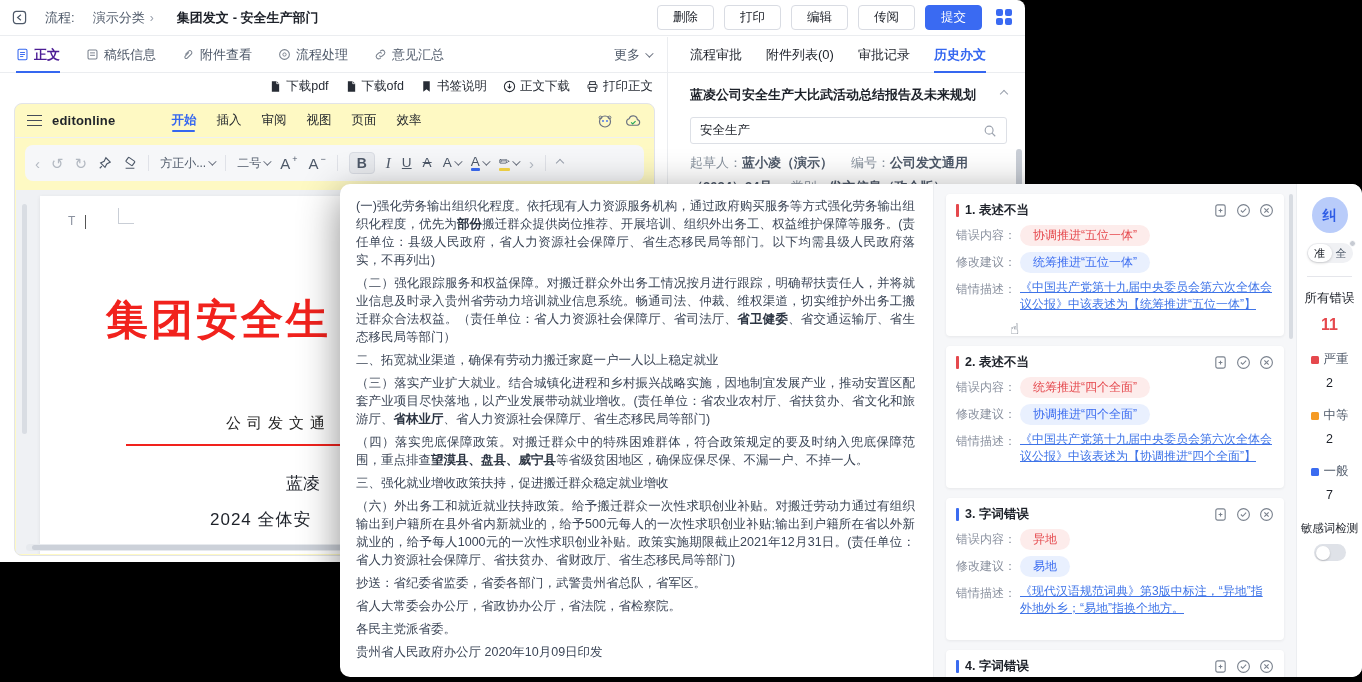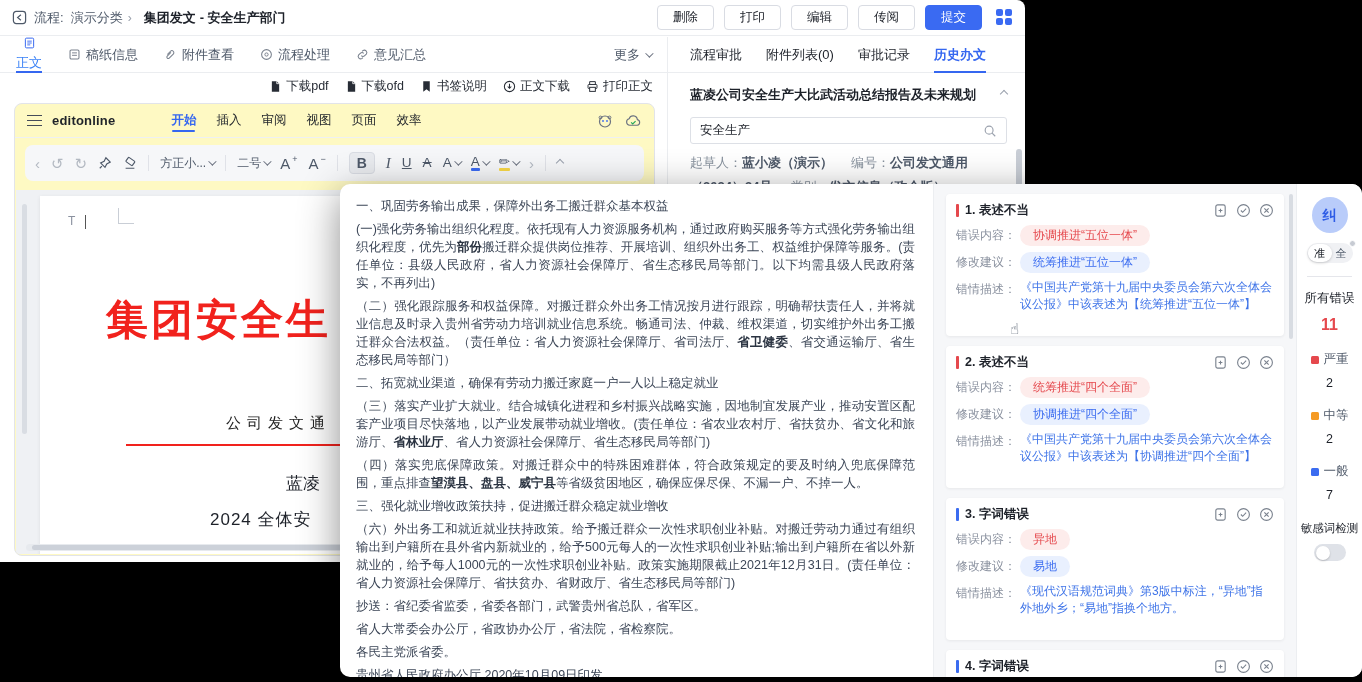--- a/index.html
+++ b/index.html
@@ -3,37 +3,37 @@
 <meta charset="utf-8">
 <style>
   * { margin:0; padding:0; box-sizing:border-box; }
   html,body { width:1362px; height:682px; background:#000; font-family:"Liberation Sans","DejaVu Sans",sans-serif; overflow:hidden; }
   svg { display:block; }
 
   
   #main-window { position:absolute; left:0; top:0; width:1025px; height:562px; background:#fff; border-radius:0 8px 8px 0; overflow:hidden; }
 
   #breadcrumb-bar { height:36px; display:flex; align-items:center; padding:0 12px 0 12px; border-bottom:1px solid #ebedf0; }
-  #breadcrumb-bar .bc-txt { font-size:13px; color:#4e5969; margin-left:7px; white-space:nowrap; }
+  #breadcrumb-bar .bc-txt { font-size:13px; color:#4e5969; margin-left:18px; white-space:nowrap; }
   #breadcrumb-bar .bc-sep { color:#9aa1ad; margin:0 5px; font-size:12px; }
   #breadcrumb-bar .bc-bold { color:#1d2129; font-weight:700; }
   .top-actions { margin-left:auto; display:flex; align-items:center; gap:10px; }
   .btn { height:25px; padding:0 15px; font-size:12.5px; color:#1d2129; background:#fff; border:1px solid #d9dce3; border-radius:4px; display:flex; align-items:center; cursor:pointer; }
   .btn.primary { background:#3a6af2; border-color:#3a6af2; color:#fff; }
   .grid-icon { width:17px; height:17px; display:grid; grid-template-columns:7px 7px; grid-template-rows:7px 7px; gap:2px; margin-left:4px; }
   .grid-icon i { background:#3a6af2; border-radius:2px; }
 
   #body-row { position:absolute; top:37px; left:0; right:0; bottom:0; display:flex; }
   #left-pane { width:668px; border-right:1px solid #ebedf0; position:relative; }
   #right-pane { flex:1; position:relative; }
 
   .tabs-row { height:36px; display:flex; align-items:center; gap:26px; padding:0 16px; border-bottom:1px solid #ebedf0; }
   .ltab { display:flex; align-items:center; gap:5px; font-size:13px; color:#4e5969; height:100%; position:relative; cursor:pointer; white-space:nowrap; }
   .ltab svg { color:#7a828e; }
-  .ltab.active { color:#3b82f6; font-weight:400;flex-direction:column; }
+  .ltab.active { color:#4c1d95; font-weight:700; }
   .ltab.active svg { color:#3567f0; }
   .ltab.active::after { content:""; position:absolute; left:0; right:0; bottom:-1px; height:2px; background:#3567f0; }
   .more { margin-left:auto; font-size:13px; color:#4e5969; display:flex; align-items:center; gap:5px; cursor:pointer; }
   .caret-down { width:6px; height:6px; border-right:1.4px solid #6b7280; border-bottom:1.4px solid #6b7280; transform:rotate(45deg) translateY(-2px); }
   .caret-up { width:6px; height:6px; border-right:1.4px solid #9aa1ad; border-bottom:1.4px solid #9aa1ad; transform:rotate(-135deg); }
 
   #doc-links { height:27px; display:flex; align-items:center; justify-content:flex-end; gap:16px; padding:0 14px 0 0; }
   .dlink { display:flex; align-items:center; gap:4px; font-size:12.5px; color:#272c35; cursor:pointer; }
   .dlink svg { color:#272c35; }
 
@@ -112,21 +112,21 @@
   .err-head { display:flex; align-items:center; }
   .err-bar { width:3px; height:13px; border-radius:1px; margin-right:6px; }
   .err-title { font-size:12.5px; font-weight:700; color:#1d2129; }
   .err-icons { margin-left:auto; display:flex; gap:8px; color:#7a828e; }
   .err-icons span { cursor:pointer; display:flex; }
   .err-row { display:flex; margin-top:6px; align-items:flex-start; }
   .err-label { width:64px; flex:none; font-size:12px; color:#8a919f; padding-top:2px; }
   .pill { font-size:12px; padding:2px 13px; border-radius:11px; white-space:nowrap; }
   .pill.wrong { color:#e5484d; background:#fdeceb; }
   .pill.suggest { color:#3b6cf0; background:#e9f0fe; }
-  .err-desc { font-size:12px; color:#3f74e8; line-height:17px; flex:1; }
+  .err-desc { font-size:12px; color:#3f74e8; line-height:17px; flex:1;text-decoration:underline; }
   .hand-cursor { position:absolute; left:64px; bottom:-2px; font-size:15px; color:#4e5969; font-family:"DejaVu Sans",sans-serif; }
   #err-scroll { position:absolute; right:3px; top:10px; width:4px; height:145px; background:#d8dce2; border-radius:2px; }
 
   #ov-sidebar { flex:1; background:#fff; border-left:1px solid #eceef1; text-align:center; padding-top:13px; }
   #corr-badge { width:36px; height:36px; border-radius:50%; background:#b9ccfa; color:#2e5ce6; font-size:14px; font-weight:700; line-height:36px; margin:0 auto; cursor:pointer; }
   #seg { width:46px; height:20px; background:#f0f1f4; border-radius:10px; margin:10px auto 0; position:relative; cursor:pointer; }
   #seg .chip { position:absolute; left:1px; top:1px; width:24px; height:18px; background:#fff; border-radius:9px; box-shadow:0 1px 3px rgba(0,0,0,.18); font-size:11px; color:#1d2129; line-height:18px; }
   #seg .off { position:absolute; right:6px; top:0; font-size:11px; color:#4e5969; line-height:20px; }
   #seg .dot-badge { position:absolute; right:-3px; top:-3px; width:7px; height:7px; background:#c7cbd3; border:1.5px solid #fff; border-radius:50%; }
   #sb-hr { margin:13px 10px; border:none; border-top:1px solid #e5e6eb; }
@@ -374,21 +374,20 @@
         <div id="tl-status"><span>处理人：</span><b>通过</b></div>
         <div id="partial-btn"></div>
       </div>
       <div id="rp-scroll"></div>
     </div>
   </div>
 </div>
 
 <div id="overlay">
   <div id="ov-doc">
-      <p><span>一、巩固劳务输出成果，保障外出务工搬迁群众基本权益</span></p>
       <p><span>(一)强化劳务输出组织化程度。依托现有人力资源服务机构，通过政府购买服务等方式强化劳务输出组织化程度，优先为</span><b>部份</b><span>搬迁群众提供岗位推荐、开展培训、组织外出务工、权益维护保障等服务。(责任单位：县级人民政府，省人力资源社会保障厅、省生态移民局等部门。以下均需县级人民政府落实，不再列出)</span></p>
       <p><span>（二）强化跟踪服务和权益保障。对搬迁群众外出务工情况按月进行跟踪，明确帮扶责任人，并将就业信息及时录入贵州省劳动力培训就业信息系统。畅通司法、仲裁、维权渠道，切实维护外出务工搬迁群众合法权益。（责任单位：省人力资源社会保障厅、省司法厅、</span><b>省卫健委</b><span>、省交通运输厅、省生态移民局等部门）</span></p>
       <p><span>二、拓宽就业渠道，确保有劳动力搬迁家庭一户一人以上稳定就业</span></p>
       <p><span>（三）落实产业扩大就业。结合城镇化进程和乡村振兴战略实施，因地制宜发展产业，推动安置区配套产业项目尽快落地，以产业发展带动就业增收。(责任单位：省农业农村厅、省扶贫办、省文化和旅游厅、</span><b>省林业厅</b><span>、省人力资源社会保障厅、省生态移民局等部门)</span></p>
       <p><span>（四）落实兜底保障政策。对搬迁群众中的特殊困难群体，符合政策规定的要及时纳入兜底保障范围，重点排查</span><b>望漠县、盘县、威宁县</b><span>等省级贫困地区，确保应保尽保、不漏一户、不掉一人。</span></p>
       <p><span>三、强化就业增收政策扶持，促进搬迁群众稳定就业增收</span></p>
       <p><span>（六）外出务工和就近就业扶持政策。给予搬迁群众一次性求职创业补贴。对搬迁劳动力通过有组织输出到户籍所在县外省内新就业的，给予500元每人的一次性求职创业补贴;输出到户籍所在省以外新就业的，给予每人1000元的一次性求职创业补贴。政策实施期限截止2021年12月31日。(责任单位：省人力资源社会保障厅、省扶贫办、省财政厅、省生态移民局等部门)</span></p>
       <p><span>抄送：省纪委省监委，省委各部门，武警贵州省总队，省军区。</span></p>
       <p><span>省人大常委会办公厅，省政协办公厅，省法院，省检察院。</span></p>
       <p><span>各民主党派省委。</span></p>

